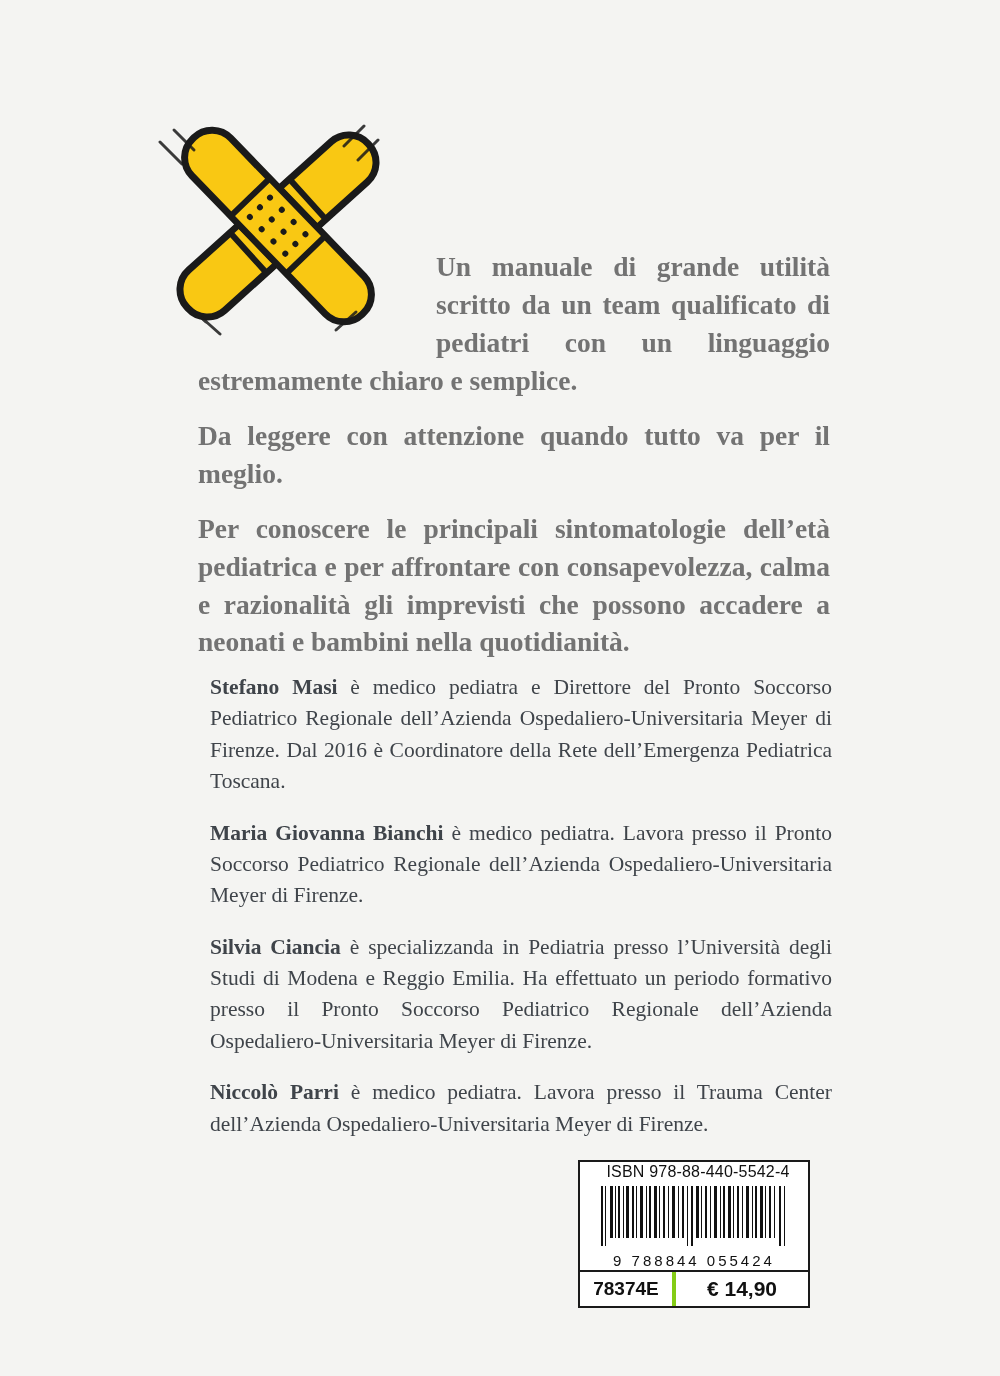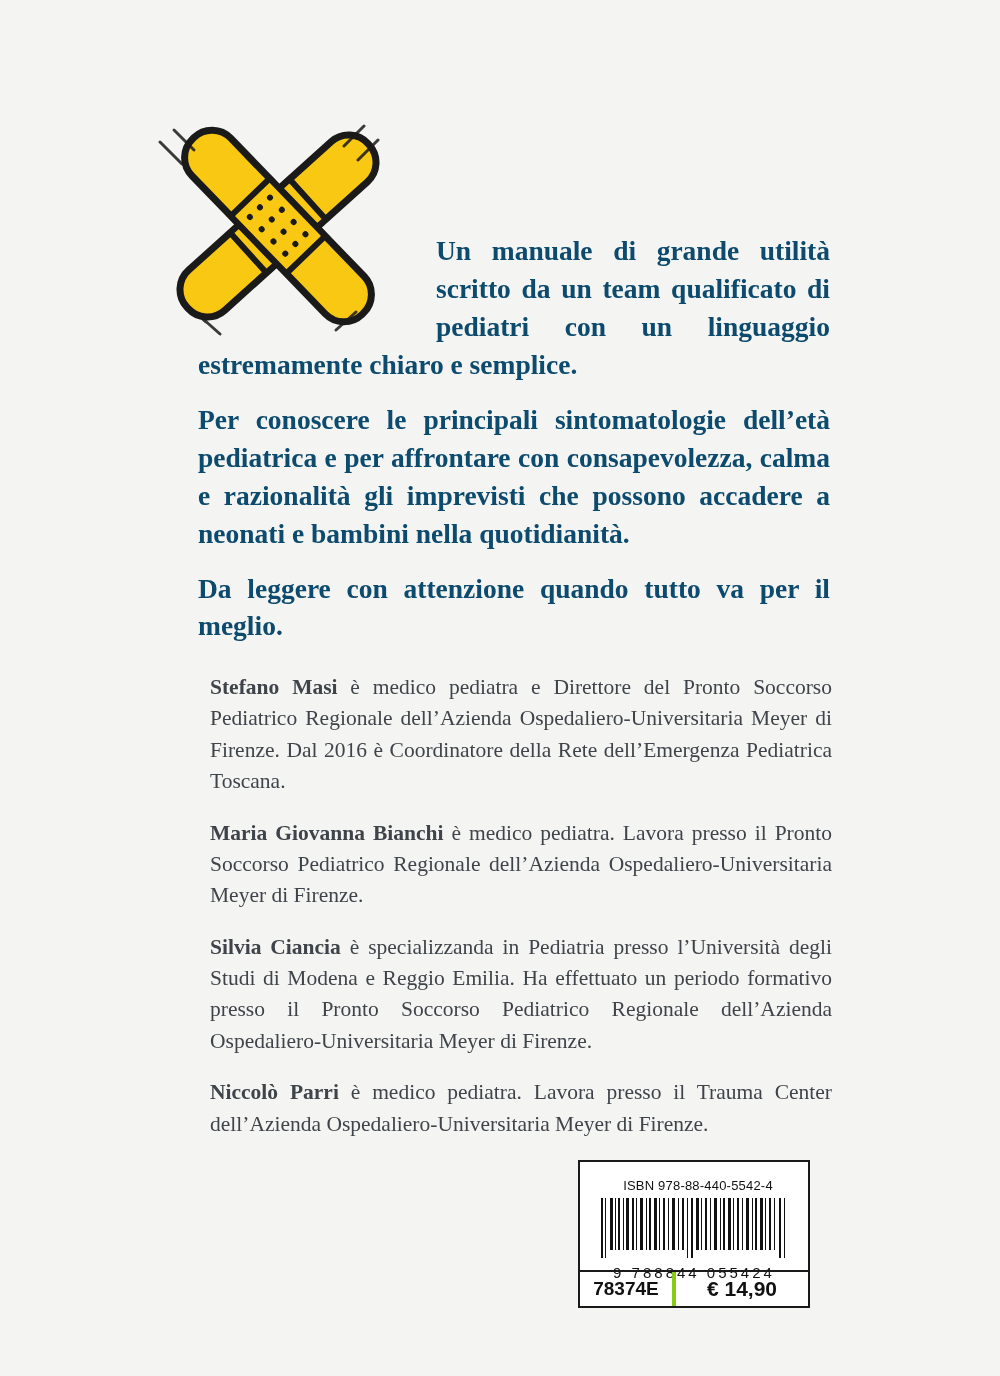--- a/index.html
+++ b/index.html
@@ -32,27 +32,27 @@
   .plaster-art svg {
     display: block;
     width: 100%;
     height: 100%;
   }
 
   
   .intro {
     position: absolute;
     left: 198px;
-    top: 232px;
+    top: 248px;
     width: 632px;
     font-family: "Liberation Serif", serif;
     font-weight: bold;
     font-size: 27.5px;
     line-height: 1.38;
-    color: #0c4a6e;
+    color: #737373;
     text-align: justify;
   }
   .intro p {
     margin: 0 0 17px 0;
   }
 
   
   .intro-wrap-shape {
     float: left;
     width: 238px;
@@ -94,24 +94,24 @@
     top: 1160px;
     width: 232px;
     height: 148px;
     background: #ffffff;
     border: 2px solid #1a1a1a;
     box-sizing: border-box;
   }
   .isbn-text {
     text-align: center;
     font-family: "Liberation Sans", sans-serif;
-    font-size: 13px;
+    font-size: 16px;
     letter-spacing: 0.2px;
     color: #111;
-    margin-top: 16px;
+    margin-top: 1px;
     padding-left: 8px;
   }
   .bars {
     margin: 5px auto 0 auto;
     width: 190px;
     height: 60px;
     display: block;
   }
   .ean-digits {
     font-family: "Liberation Sans", sans-serif;
@@ -196,22 +196,22 @@
           <path d="M-76,92 L-58,108"></path>
           <path d="M78,86 L58,104"></path>
         </g>
       </g>
     </svg>
   </div>
 
   <div class="intro">
     <div class="intro-wrap-shape"></div>
     <p>Un manuale di grande utilità scritto da un team qualificato di pediatri con un linguaggio estremamente chiaro e semplice.</p>
+    <p>Da leggere con attenzione quando tutto va per il meglio.</p>
     <p>Per conoscere le principali sintomatologie dell’età pediatrica e per affrontare con consapevolezza, calma e razionalità gli imprevisti che possono accadere a neonati e bambini nella quotidianità.</p>
-    <p>Da leggere con attenzione quando tutto va per il meglio.</p>
   </div>
 
   <div class="bios">
     <p>
       <span class="name">Stefano Masi</span><span> è medico pediatra e Direttore del Pronto Soccorso Pediatrico Regionale dell’Azienda Ospedaliero-Universitaria Meyer di Firenze. Dal 2016 è Coordinatore della Rete dell’Emergenza Pediatrica Toscana.</span>
     </p>
     <p>
       <span class="name">Maria Giovanna Bianchi</span><span> è medico pediatra. Lavora presso il Pronto Soccorso Pediatrico Regionale dell’Azienda Ospedaliero-Universitaria Meyer di Firenze.</span>
     </p>
     <p>

